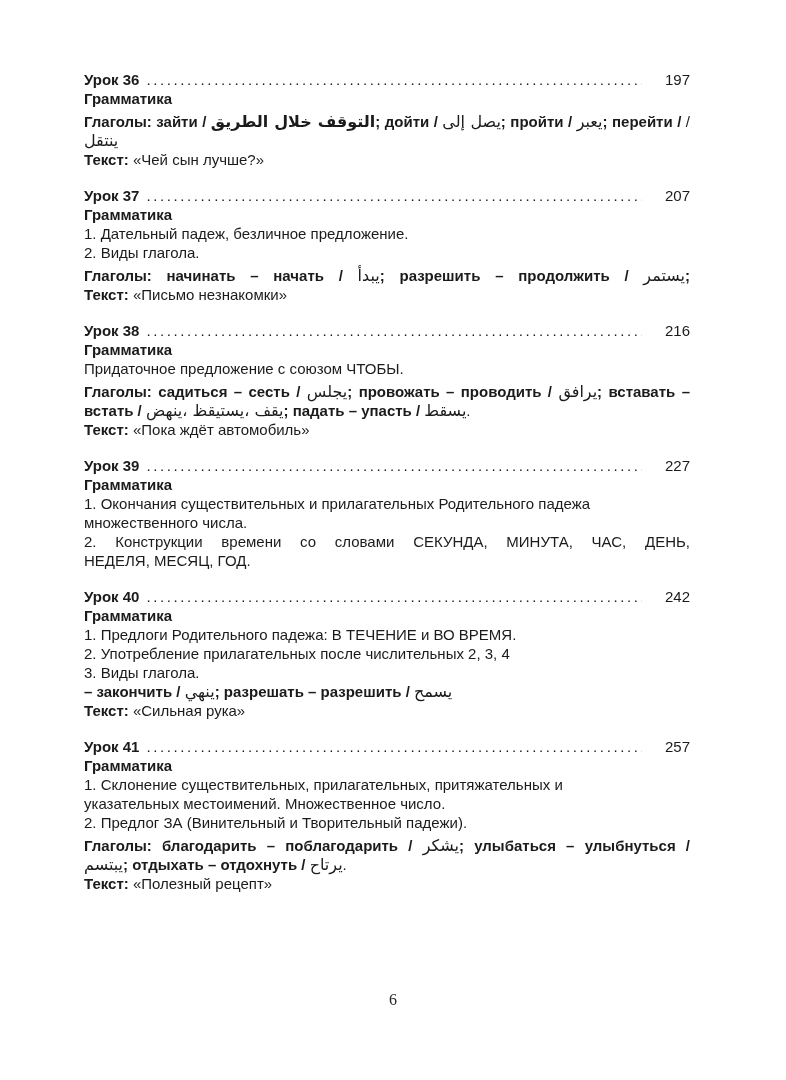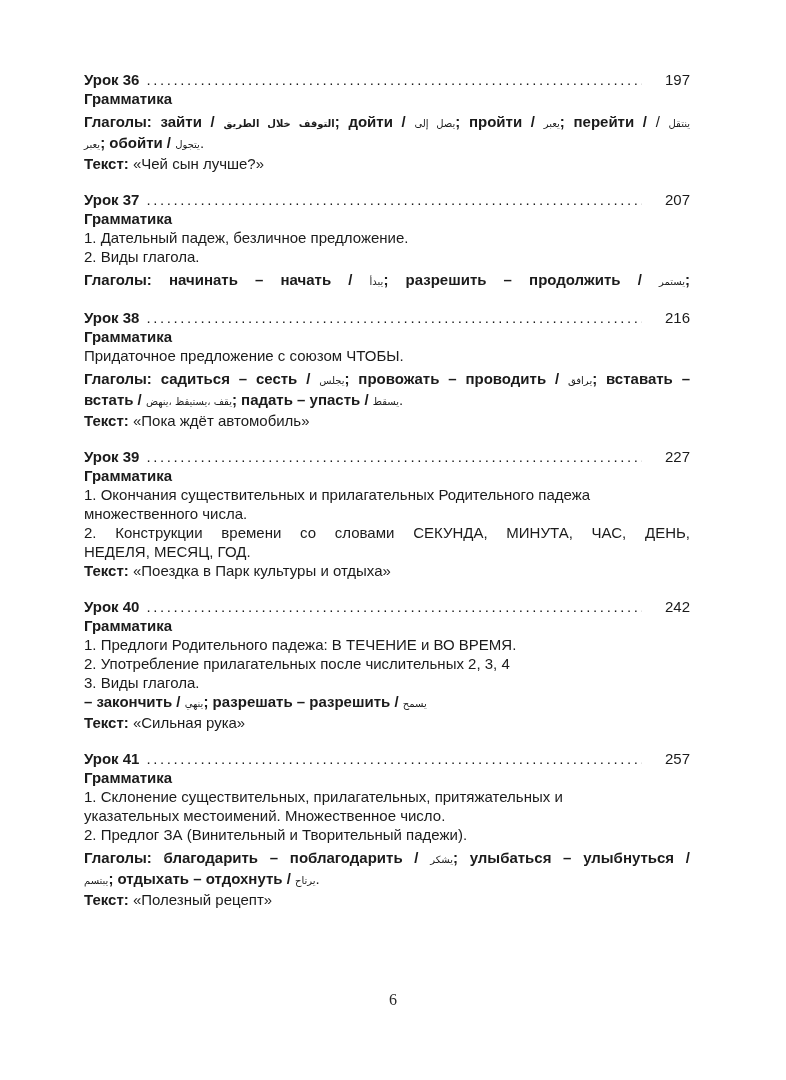--- a/index.html
+++ b/index.html
@@ -46,21 +46,21 @@
     line-height: 19px;
   }
   .line.j { text-align: justify; text-align-last: justify; }
   .line.para { margin-top: 4px; }
   .sb { font-weight: bold; }
   .sr { font-weight: normal; }
   .sa, .sab {
     font-family: "DejaVu Sans", sans-serif;
     direction: rtl;
     unicode-bidi: isolate;
-    font-size: 10px;
+    font-size: 16px;
   }
   .sab { font-weight: bold; }
   .footer {
     position: absolute;
     left: 0;
     top: 991px;
     width: 100%;
     text-align: center;
     font-family: "Liberation Serif", "DejaVu Serif", serif;
     font-size: 16px;
@@ -73,33 +73,33 @@
 <div class="page">
   <main class="toc">
       <section class="lesson">
         <div class="hrow">
           <span class="title">Урок 36</span>
           <span class="dots">............................................................................................................................................................................................................................</span>
           <span class="pg">197</span>
         </div>
         <div class="line"><span class="sb">Грамматика</span></div>
         <div class="line j para"><span class="sb">Глаголы: зайти / </span><span class="sab">التوقف خلال الطريق</span><span class="sb">; дойти / </span><span class="sa">يصل إلى</span><span class="sb">; пройти / </span><span class="sa">يعبر</span><span class="sb">; перейти / </span><span class="sr"> / </span><span class="sa">ينتقل</span></div>
-        <div class="line"><span class="sa">يعبر</span><span class="sb">; обойти / </span><span class="sa">يتجول</span><span class="sr">.</span></div>
         <div class="line"><span class="sb">Текст: </span><span class="sr">«Чей сын лучше?»</span></div>
       </section>
       <section class="lesson">
         <div class="hrow">
           <span class="title">Урок 37</span>
           <span class="dots">............................................................................................................................................................................................................................</span>
           <span class="pg">207</span>
         </div>
         <div class="line"><span class="sb">Грамматика</span></div>
         <div class="line"><span class="sr">1. Дательный падеж, безличное предложение.</span></div>
         <div class="line"><span class="sr">2. Виды глагола.</span></div>
         <div class="line j para"><span class="sb">Глаголы: начинать – начать / </span><span class="sa">يبدأ</span><span class="sb">; разрешить – продолжить / </span><span class="sa">يستمر</span><span class="sb">;</span></div>
+        <div class="line"><span class="sb">Текст: </span><span class="sr">«Письмо незнакомки»</span></div>
       </section>
       <section class="lesson">
         <div class="hrow">
           <span class="title">Урок 38</span>
           <span class="dots">............................................................................................................................................................................................................................</span>
           <span class="pg">216</span>
         </div>
         <div class="line"><span class="sb">Грамматика</span></div>
         <div class="line"><span class="sr">Придаточное предложение с союзом ЧТОБЫ.</span></div>
         <div class="line j para"><span class="sb">Глаголы: садиться – сесть / </span><span class="sa">يجلس</span><span class="sb">; провожать – проводить / </span><span class="sa">يرافق</span><span class="sb">; вставать –</span></div>
@@ -110,21 +110,20 @@
         <div class="hrow">
           <span class="title">Урок 39</span>
           <span class="dots">............................................................................................................................................................................................................................</span>
           <span class="pg">227</span>
         </div>
         <div class="line"><span class="sb">Грамматика</span></div>
         <div class="line"><span class="sr">1. Окончания существительных и прилагательных Родительного падежа</span></div>
         <div class="line"><span class="sr">множественного числа.</span></div>
         <div class="line j"><span class="sr">2. Конструкции времени со словами СЕКУНДА, МИНУТА, ЧАС, ДЕНЬ,</span></div>
         <div class="line"><span class="sr">НЕДЕЛЯ, МЕСЯЦ, ГОД.</span></div>
-        <div class="line"><span class="sb">Текст: </span><span class="sr">«Поездка в Парк культуры и отдыха»</span></div>
       </section>
       <section class="lesson">
         <div class="hrow">
           <span class="title">Урок 40</span>
           <span class="dots">............................................................................................................................................................................................................................</span>
           <span class="pg">242</span>
         </div>
         <div class="line"><span class="sb">Грамматика</span></div>
         <div class="line"><span class="sr">1. Предлоги Родительного падежа: В ТЕЧЕНИЕ и ВО ВРЕМЯ.</span></div>
         <div class="line"><span class="sr">2. Употребление прилагательных после числительных 2, 3, 4</span></div>

